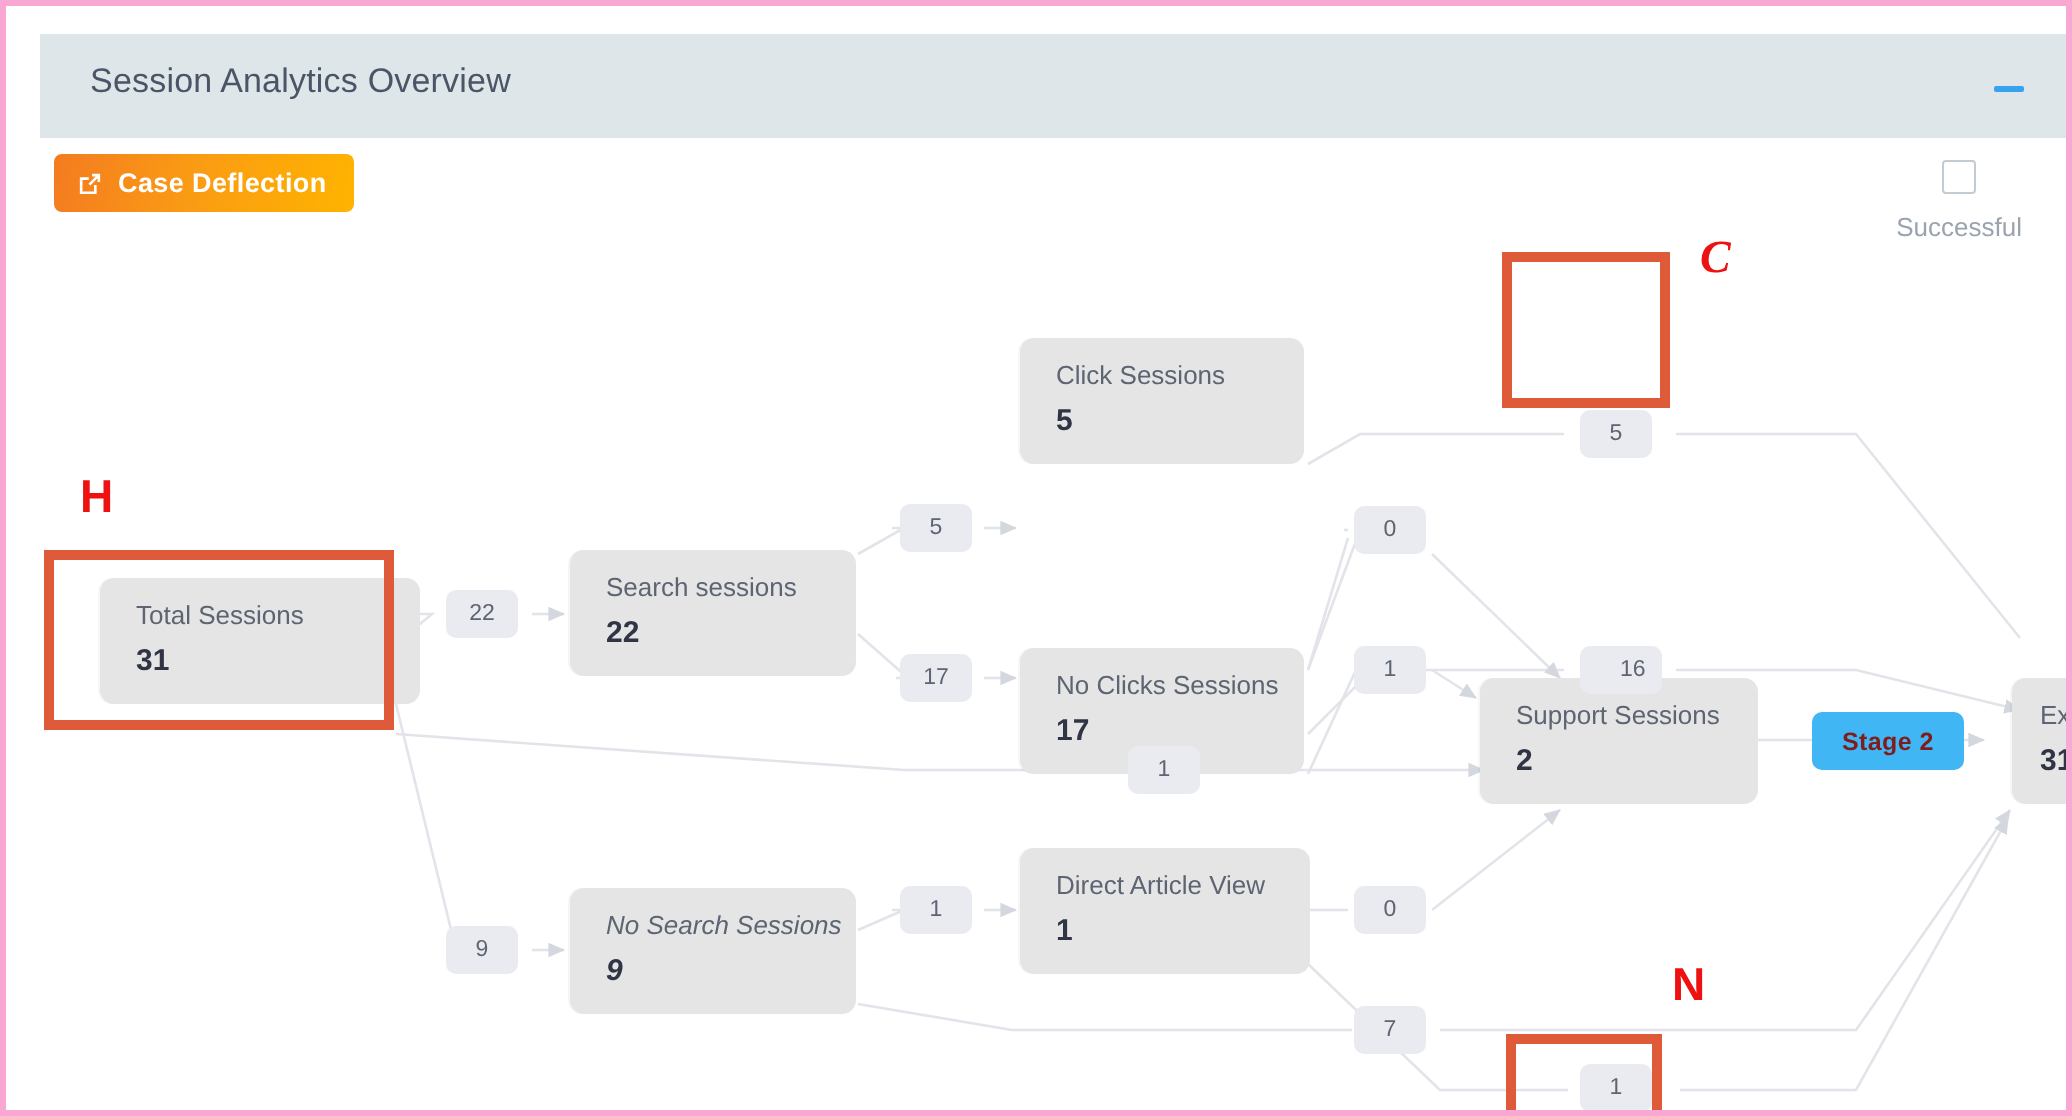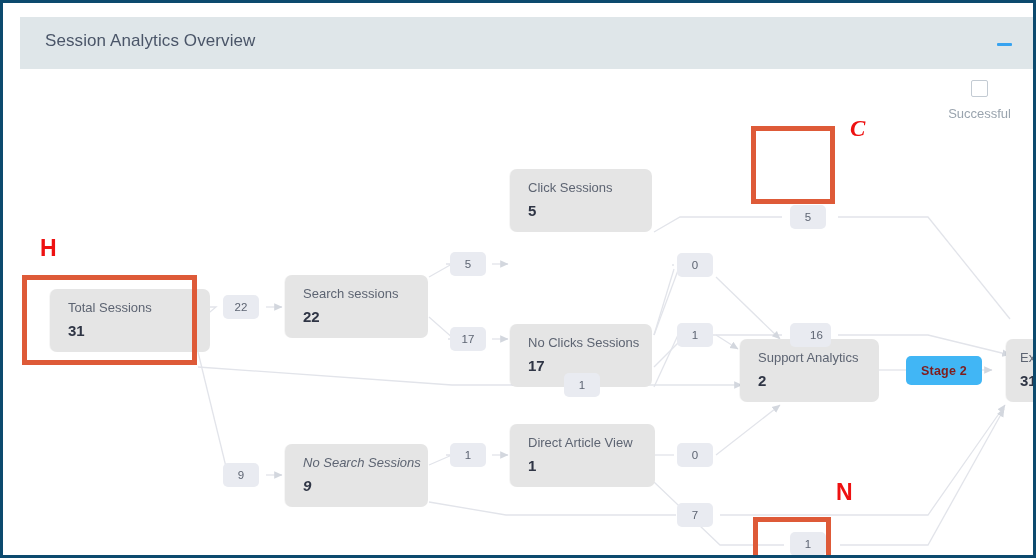--- a/index.html
+++ b/index.html
@@ -10,21 +10,21 @@
     font-family: "Liberation Sans", sans-serif;
     -webkit-font-smoothing: antialiased;
   }
   #screen {
     position: relative;
     width: 1036px;
     height: 558px;
     overflow: hidden;
     background: #ffffff;
     box-sizing: border-box;
-    border: 3px solid #0c4a6e;
+    border: 3px solid #f9a8d4;
   }
   
   .panel {
     position: absolute;
     left: 17px; top: 14px;
     width: 1013px;
     height: 541px;
     background: #ffffff;
     box-sizing: border-box;
   }
@@ -191,20 +191,27 @@
 
   <div class="panel">
 
     <div class="panel-header">
       <div class="panel-title">Session Analytics Overview</div>
       <div class="collapse-btn">
         <div class="bar"></div>
       </div>
     </div>
 
+    <button class="deflect-btn">
+      <svg class="ext-icon" viewBox="0 0 16 16">
+        <path d="M2.2 4.2h5.1v1.5H3.7v6.6h6.6V8.6h1.5v5.1H2.2z" fill="#ffffff"></path>
+        <path d="M9.2 2.2h4.6v4.6h-1.5V4.76L8.2 8.86 7.14 7.8l4.1-4.1H9.2z" fill="#ffffff"></path>
+      </svg>
+      <span>Case Deflection</span>
+    </button>
 
     <div class="succ-wrap">
       <div class="succ-box"></div>
       <div class="succ-label">Successful</div>
     </div>
 
     <div class="canvas">
 
       <svg width="1013" height="441">
         <defs>
@@ -284,21 +291,21 @@
         <div class="nlabel">No Clicks Sessions</div>
         <div class="nvalue">17</div>
       </div>
 
       <div class="node" style="left:490px; top:307px; width:145px; height:63px;">
         <div class="nlabel">Direct Article View</div>
         <div class="nvalue">1</div>
       </div>
 
       <div class="node" style="left:720px; top:222px; width:139px; height:63px;">
-        <div class="nlabel">Support Analytics</div>
+        <div class="nlabel">Support Sessions</div>
         <div class="nvalue">2</div>
       </div>
 
       <div class="node" style="left:986px; top:222px; width:100px; height:63px; padding-left:14px;">
         <div class="nlabel">Exit</div>
         <div class="nvalue">31</div>
       </div>
 
       <div class="stage-pill" style="left:886px; top:239px;">Stage 2</div>
 

